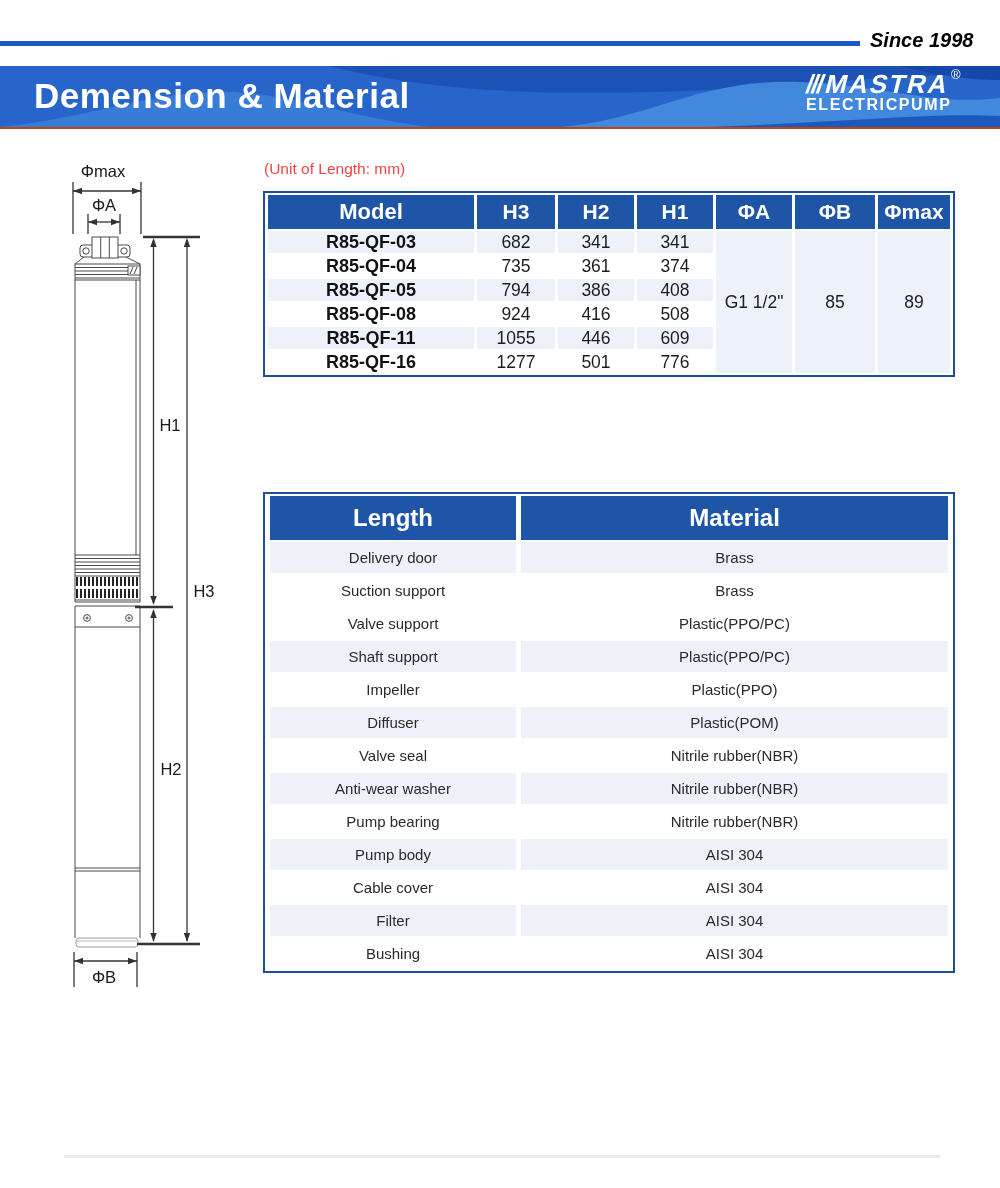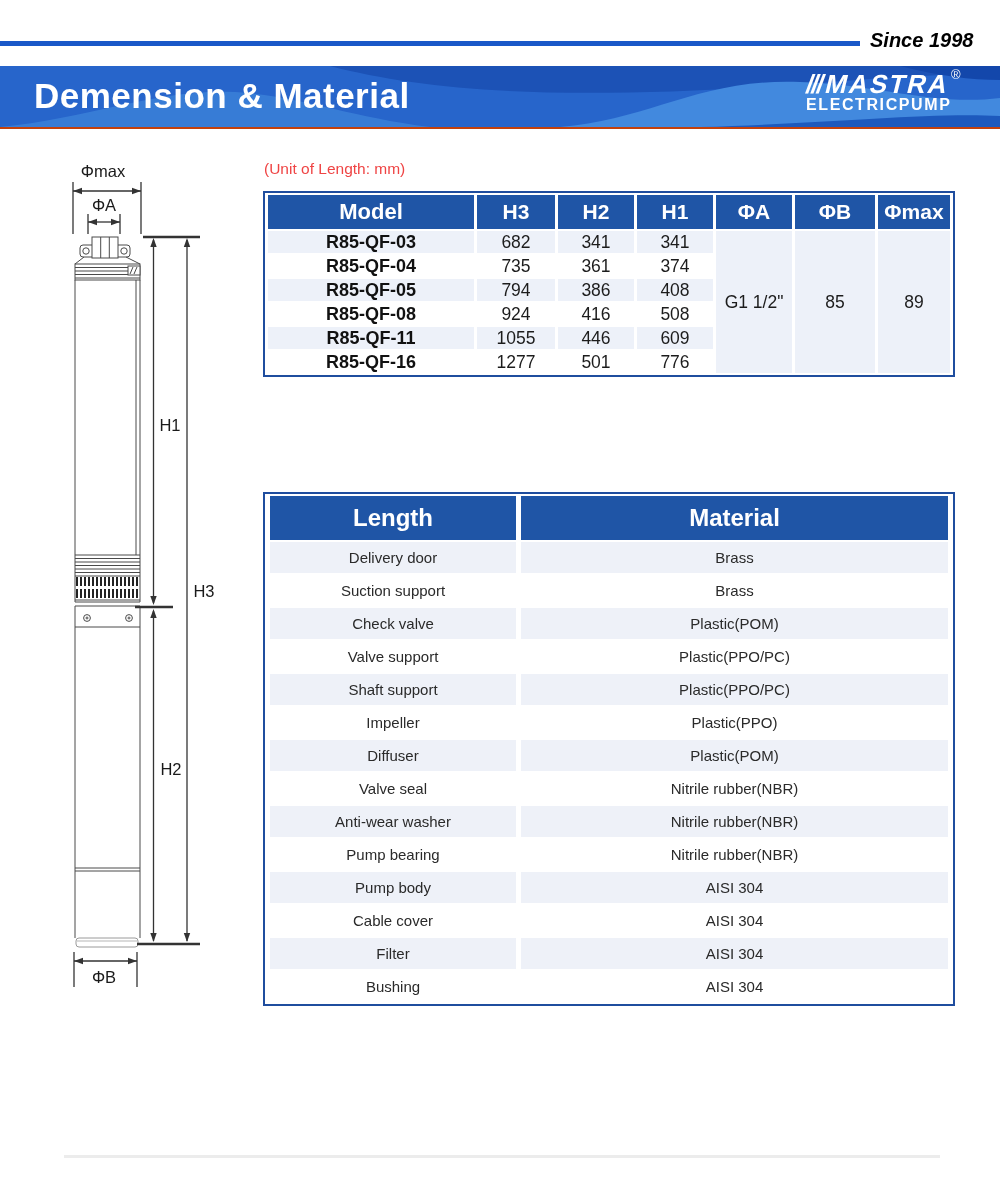--- a/index.html
+++ b/index.html
@@ -162,24 +162,20 @@
       </thead>
       <tbody>
         <tr class="odd">
             <td>Delivery door</td>
             <td>Brass</td>
           </tr>
         <tr>
             <td>Suction support</td>
             <td>Brass</td>
           </tr>
-        <tr class="odd">
-            <td>Check valve</td>
-            <td>Plastic(POM)</td>
-          </tr>
         <tr>
             <td>Valve support</td>
             <td>Plastic(PPO/PC)</td>
           </tr>
         <tr class="odd">
             <td>Shaft support</td>
             <td>Plastic(PPO/PC)</td>
           </tr>
         <tr>
             <td>Impeller</td>

